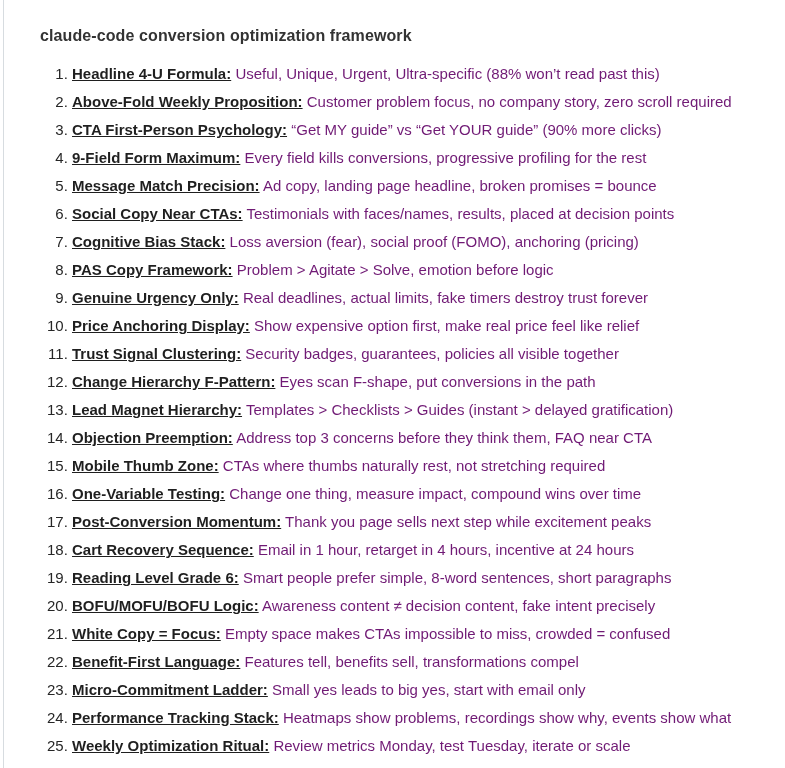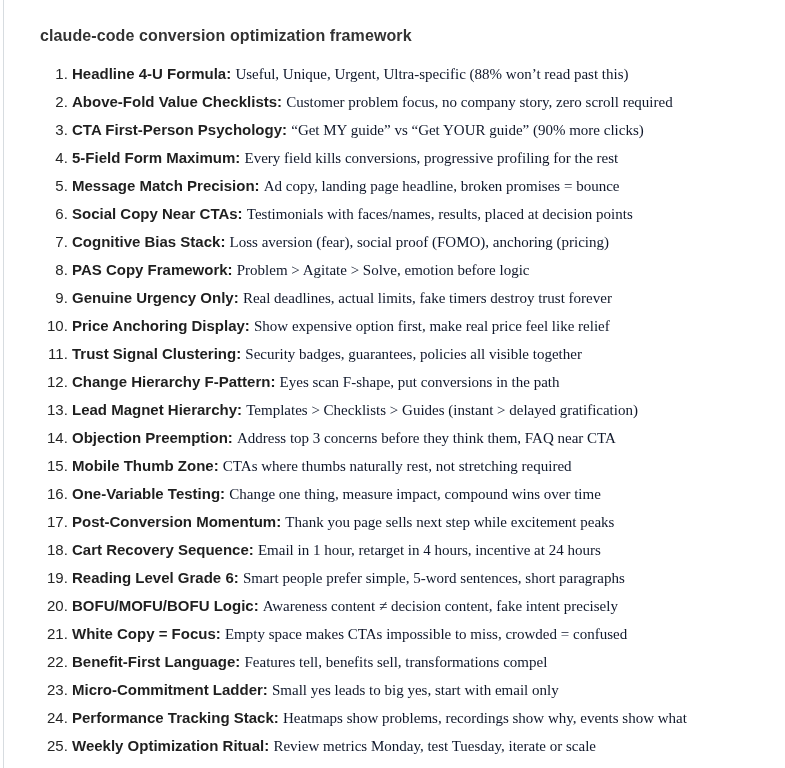--- a/index.html
+++ b/index.html
@@ -44,43 +44,43 @@
     white-space: nowrap;
     color: #262626;
   }
   ol.framework-list li::marker {
     color: #262626;
     font-weight: 400;
   }
   .item-label {
     font-weight: 700;
     color: #1f1f1f;
+    text-decoration: underline;
   }
   .item-desc {
     font-weight: 400;
-    color: #0f172a;
-    font-family: Liberation Serif, serif;
+    color: #701a75;
   }
 </style>
 </head>
 <body>
 
 <div class="left-hairline"></div>
 
 <div class="content">
   <h1 class="page-title">claude-code conversion optimization framework</h1>
 
   <ol class="framework-list">
   <li><span class="item-label">Headline 4-U Formula:</span> <span class="item-desc">Useful, Unique, Urgent, Ultra-specific (88% won’t read past this)</span></li>
 
-  <li><span class="item-label">Above-Fold Value Checklists:</span> <span class="item-desc">Customer problem focus, no company story, zero scroll required</span></li>
+  <li><span class="item-label">Above-Fold Weekly Proposition:</span> <span class="item-desc">Customer problem focus, no company story, zero scroll required</span></li>
 
   <li><span class="item-label">CTA First-Person Psychology:</span> <span class="item-desc">“Get MY guide” vs “Get YOUR guide” (90% more clicks)</span></li>
 
-  <li><span class="item-label">5-Field Form Maximum:</span> <span class="item-desc">Every field kills conversions, progressive profiling for the rest</span></li>
+  <li><span class="item-label">9-Field Form Maximum:</span> <span class="item-desc">Every field kills conversions, progressive profiling for the rest</span></li>
 
   <li><span class="item-label">Message Match Precision:</span> <span class="item-desc">Ad copy, landing page headline, broken promises = bounce</span></li>
 
   <li><span class="item-label">Social Copy Near CTAs:</span> <span class="item-desc">Testimonials with faces/names, results, placed at decision points</span></li>
 
   <li><span class="item-label">Cognitive Bias Stack:</span> <span class="item-desc">Loss aversion (fear), social proof (FOMO), anchoring (pricing)</span></li>
 
   <li><span class="item-label">PAS Copy Framework:</span> <span class="item-desc">Problem &gt; Agitate &gt; Solve, emotion before logic</span></li>
 
   <li><span class="item-label">Genuine Urgency Only:</span> <span class="item-desc">Real deadlines, actual limits, fake timers destroy trust forever</span></li>
@@ -96,21 +96,21 @@
   <li><span class="item-label">Objection Preemption:</span> <span class="item-desc">Address top 3 concerns before they think them, FAQ near CTA</span></li>
 
   <li><span class="item-label">Mobile Thumb Zone:</span> <span class="item-desc">CTAs where thumbs naturally rest, not stretching required</span></li>
 
   <li><span class="item-label">One-Variable Testing:</span> <span class="item-desc">Change one thing, measure impact, compound wins over time</span></li>
 
   <li><span class="item-label">Post-Conversion Momentum:</span> <span class="item-desc">Thank you page sells next step while excitement peaks</span></li>
 
   <li><span class="item-label">Cart Recovery Sequence:</span> <span class="item-desc">Email in 1 hour, retarget in 4 hours, incentive at 24 hours</span></li>
 
-  <li><span class="item-label">Reading Level Grade 6:</span> <span class="item-desc">Smart people prefer simple, 5-word sentences, short paragraphs</span></li>
+  <li><span class="item-label">Reading Level Grade 6:</span> <span class="item-desc">Smart people prefer simple, 8-word sentences, short paragraphs</span></li>
 
   <li><span class="item-label">BOFU/MOFU/BOFU Logic:</span> <span class="item-desc">Awareness content ≠ decision content, fake intent precisely</span></li>
 
   <li><span class="item-label">White Copy = Focus:</span> <span class="item-desc">Empty space makes CTAs impossible to miss, crowded = confused</span></li>
 
   <li><span class="item-label">Benefit-First Language:</span> <span class="item-desc">Features tell, benefits sell, transformations compel</span></li>
 
   <li><span class="item-label">Micro-Commitment Ladder:</span> <span class="item-desc">Small yes leads to big yes, start with email only</span></li>
 
   <li><span class="item-label">Performance Tracking Stack:</span> <span class="item-desc">Heatmaps show problems, recordings show why, events show what</span></li>

